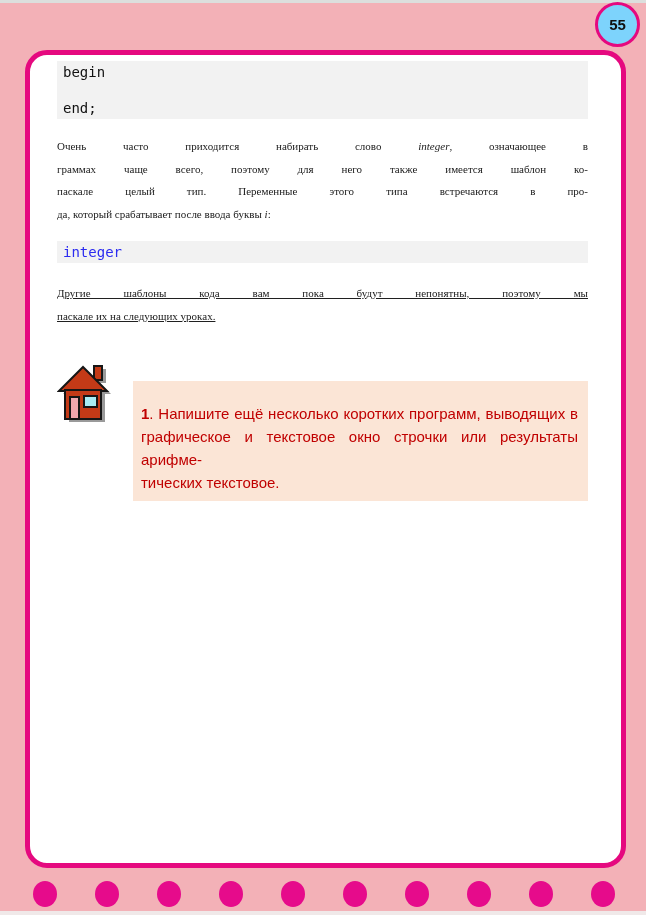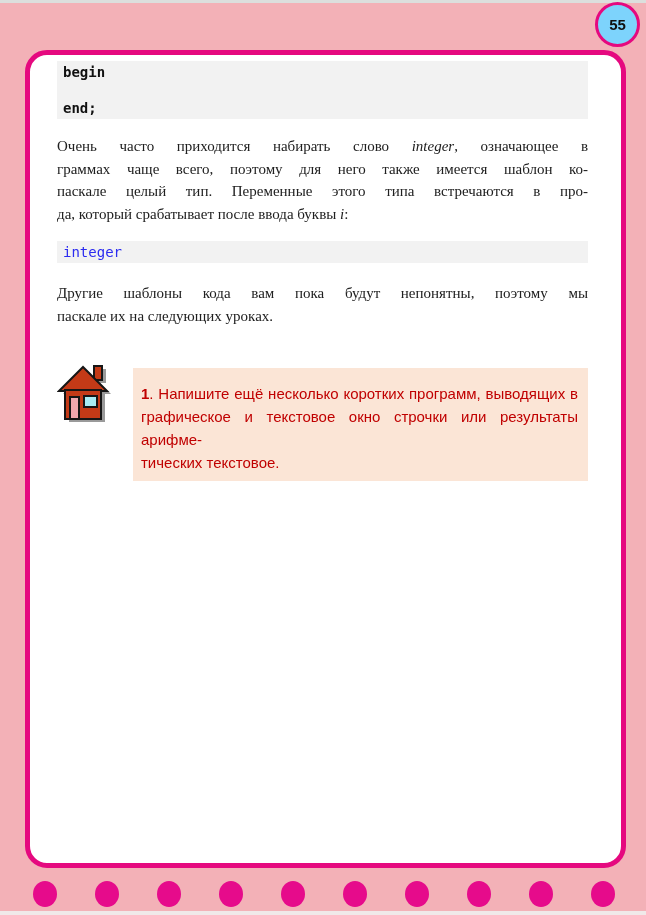--- a/index.html
+++ b/index.html
@@ -38,35 +38,35 @@
     background:#ffffff;border:5px solid var(--accent-magenta);border-radius:22px;
     padding:6px 33px 0 27px;
   }
 
   .code-block{
     margin:0;background:var(--code-bg);
     font-family:"DejaVu Sans Mono","Liberation Mono",monospace;
     font-size:14px;line-height:18px;color:#111;
     padding:2px 6px;white-space:pre;
   }
-  .code-block.bold{font-weight:bold;}
+  .code-block.bold{font-weight:normal;}
   .code-block.blue{color:var(--code-blue);margin-top:16px;}
 
   .body-text{
-    margin:16px 0 0 0;font-size:15px;line-height:22.5px;color:var(--text-color);
+    margin:16px 0 0 0;font-size:11px;line-height:22.5px;color:var(--text-color);
   }
-  .body-text.second{margin-top:19px;}
+  .body-text.second{margin-top:19px;text-decoration:underline;}
   .jline{text-align:justify;text-align-last:justify;}
   .lline{text-align:left;}
 
   .task-row{display:flex;margin-top:36px;}
   .house-wrap{flex:0 0 58px;margin-right:18px;}
   .task-box{
-    flex:1;background:var(--task-bg);margin-top:5px;
-    padding:14px 10px 7px 8px;align-self:flex-start;
+    flex:1;background:var(--task-bg);margin-top:18px;
+    padding:21px 10px 7px 8px;align-self:flex-start;
     font-family:"Liberation Sans","DejaVu Sans",sans-serif;
     font-size:15px;line-height:23px;color:var(--task-red);
   }
   .task-item{margin:0;}
   .task-item + .task-item{margin-top:10px;}
   .task-num{font-weight:bold;}
 
   .footer-dots{
     position:absolute;left:33px;top:881px;width:582px;height:26px;
     display:flex;justify-content:space-between;align-items:center;

